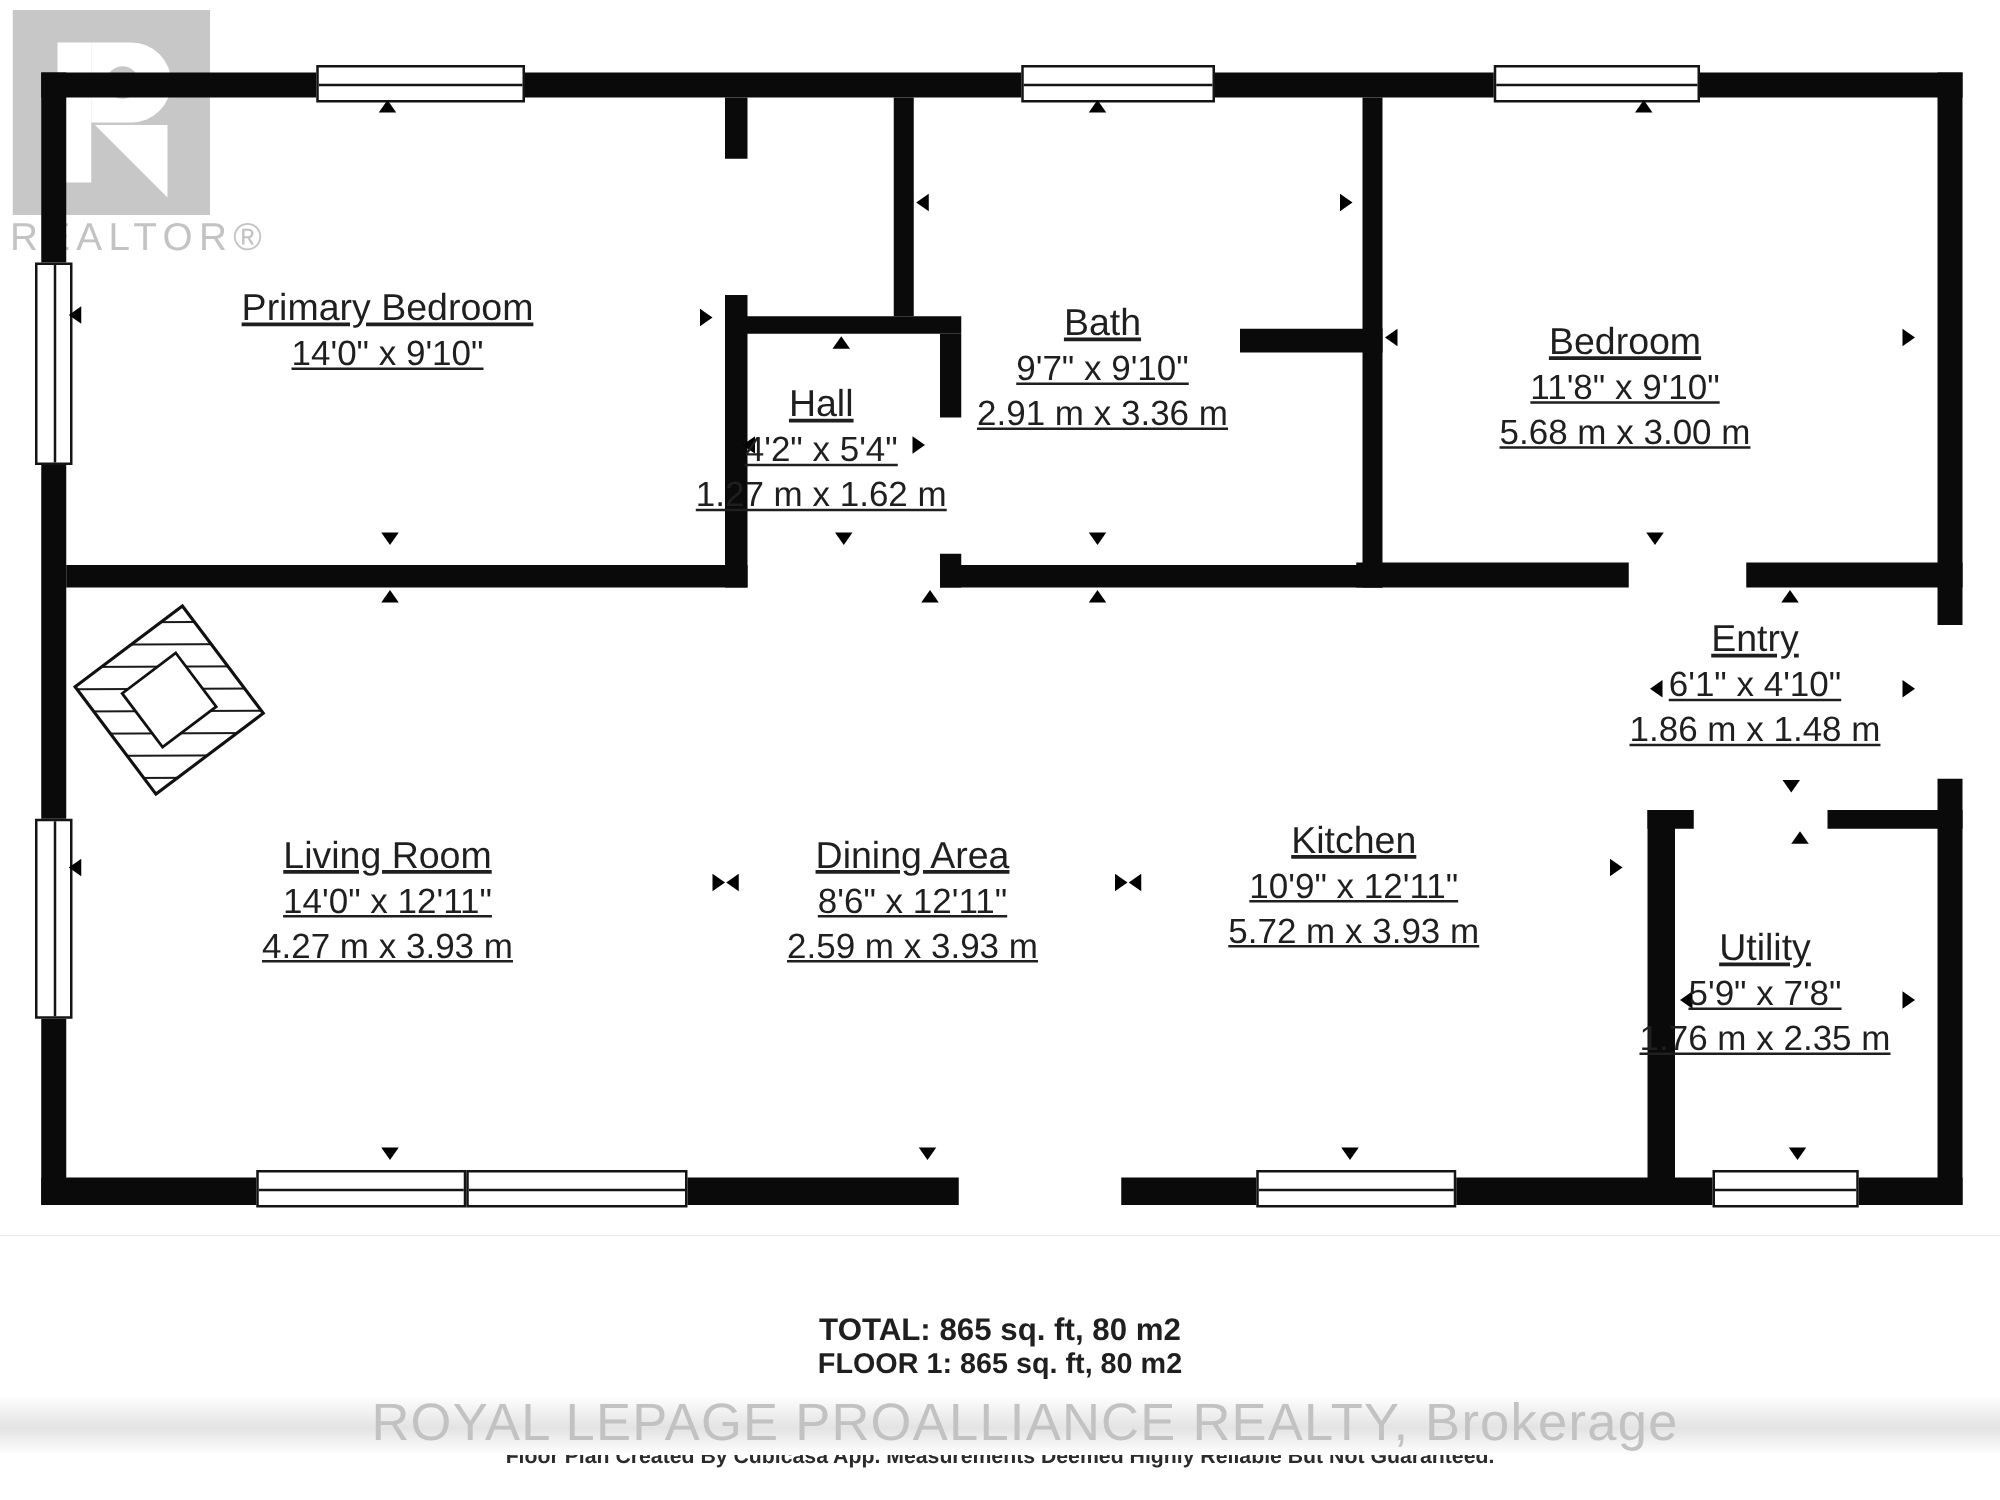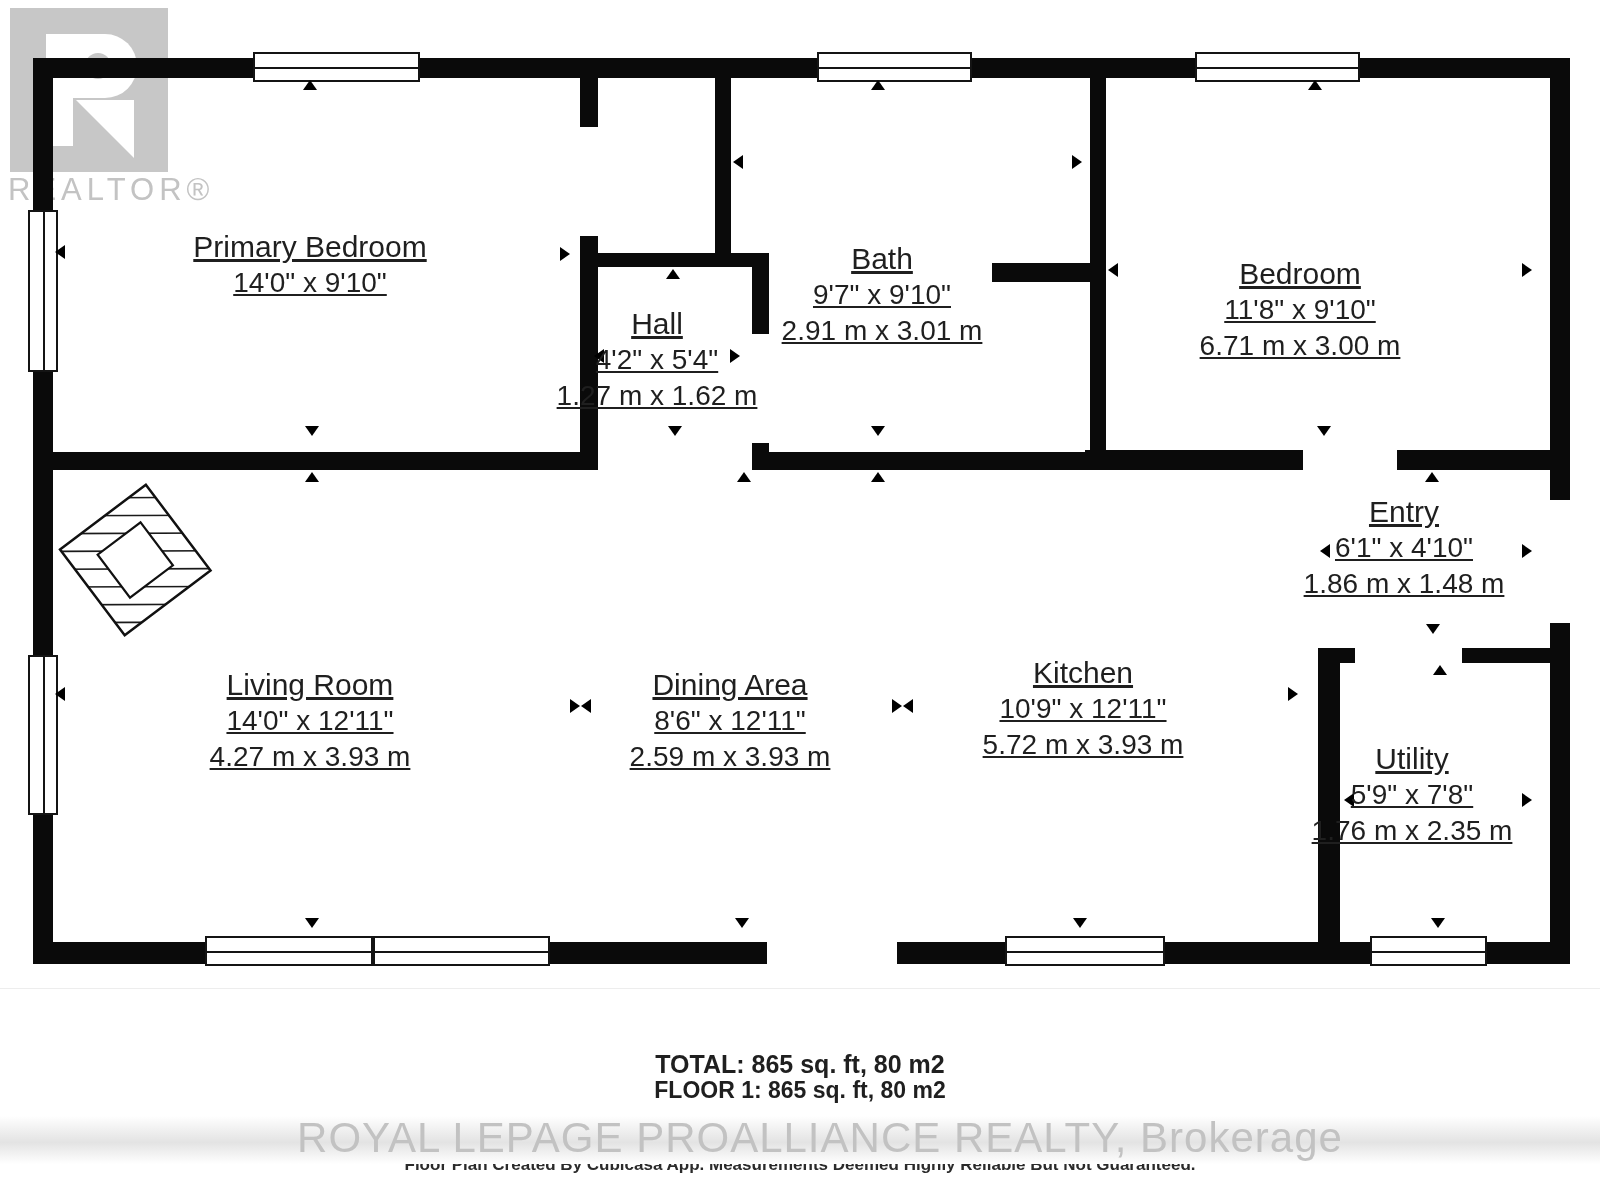--- a/index.html
+++ b/index.html
@@ -149,26 +149,26 @@
     <div class="rdim">14'0" x 9'10"</div>
   </div>
   <div class="room" style="left:657px;top:305px;">
     <div class="rname">Hall</div>
     <div class="rdim">4'2" x 5'4"</div>
     <div class="rdim">1.27 m x 1.62 m</div>
   </div>
   <div class="room" style="left:882px;top:240px;">
     <div class="rname">Bath</div>
     <div class="rdim">9'7" x 9'10"</div>
-    <div class="rdim">2.91 m x 3.01 m</div>
+    <div class="rdim">2.91 m x 3.36 m</div>
   </div>
   <div class="room" style="left:1300px;top:228px;margin-top:27px;">
     <div class="rname">Bedroom</div>
     <div class="rdim">11'8" x 9'10"</div>
-    <div class="rdim">6.71 m x 3.00 m</div>
+    <div class="rdim">5.68 m x 3.00 m</div>
   </div>
   <div class="room" style="left:1404px;top:493px;">
     <div class="rname">Entry</div>
     <div class="rdim">6'1" x 4'10"</div>
     <div class="rdim">1.86 m x 1.48 m</div>
   </div>
   <div class="room" style="left:310px;top:666px;">
     <div class="rname">Living Room</div>
     <div class="rdim">14'0" x 12'11"</div>
     <div class="rdim">4.27 m x 3.93 m</div>

